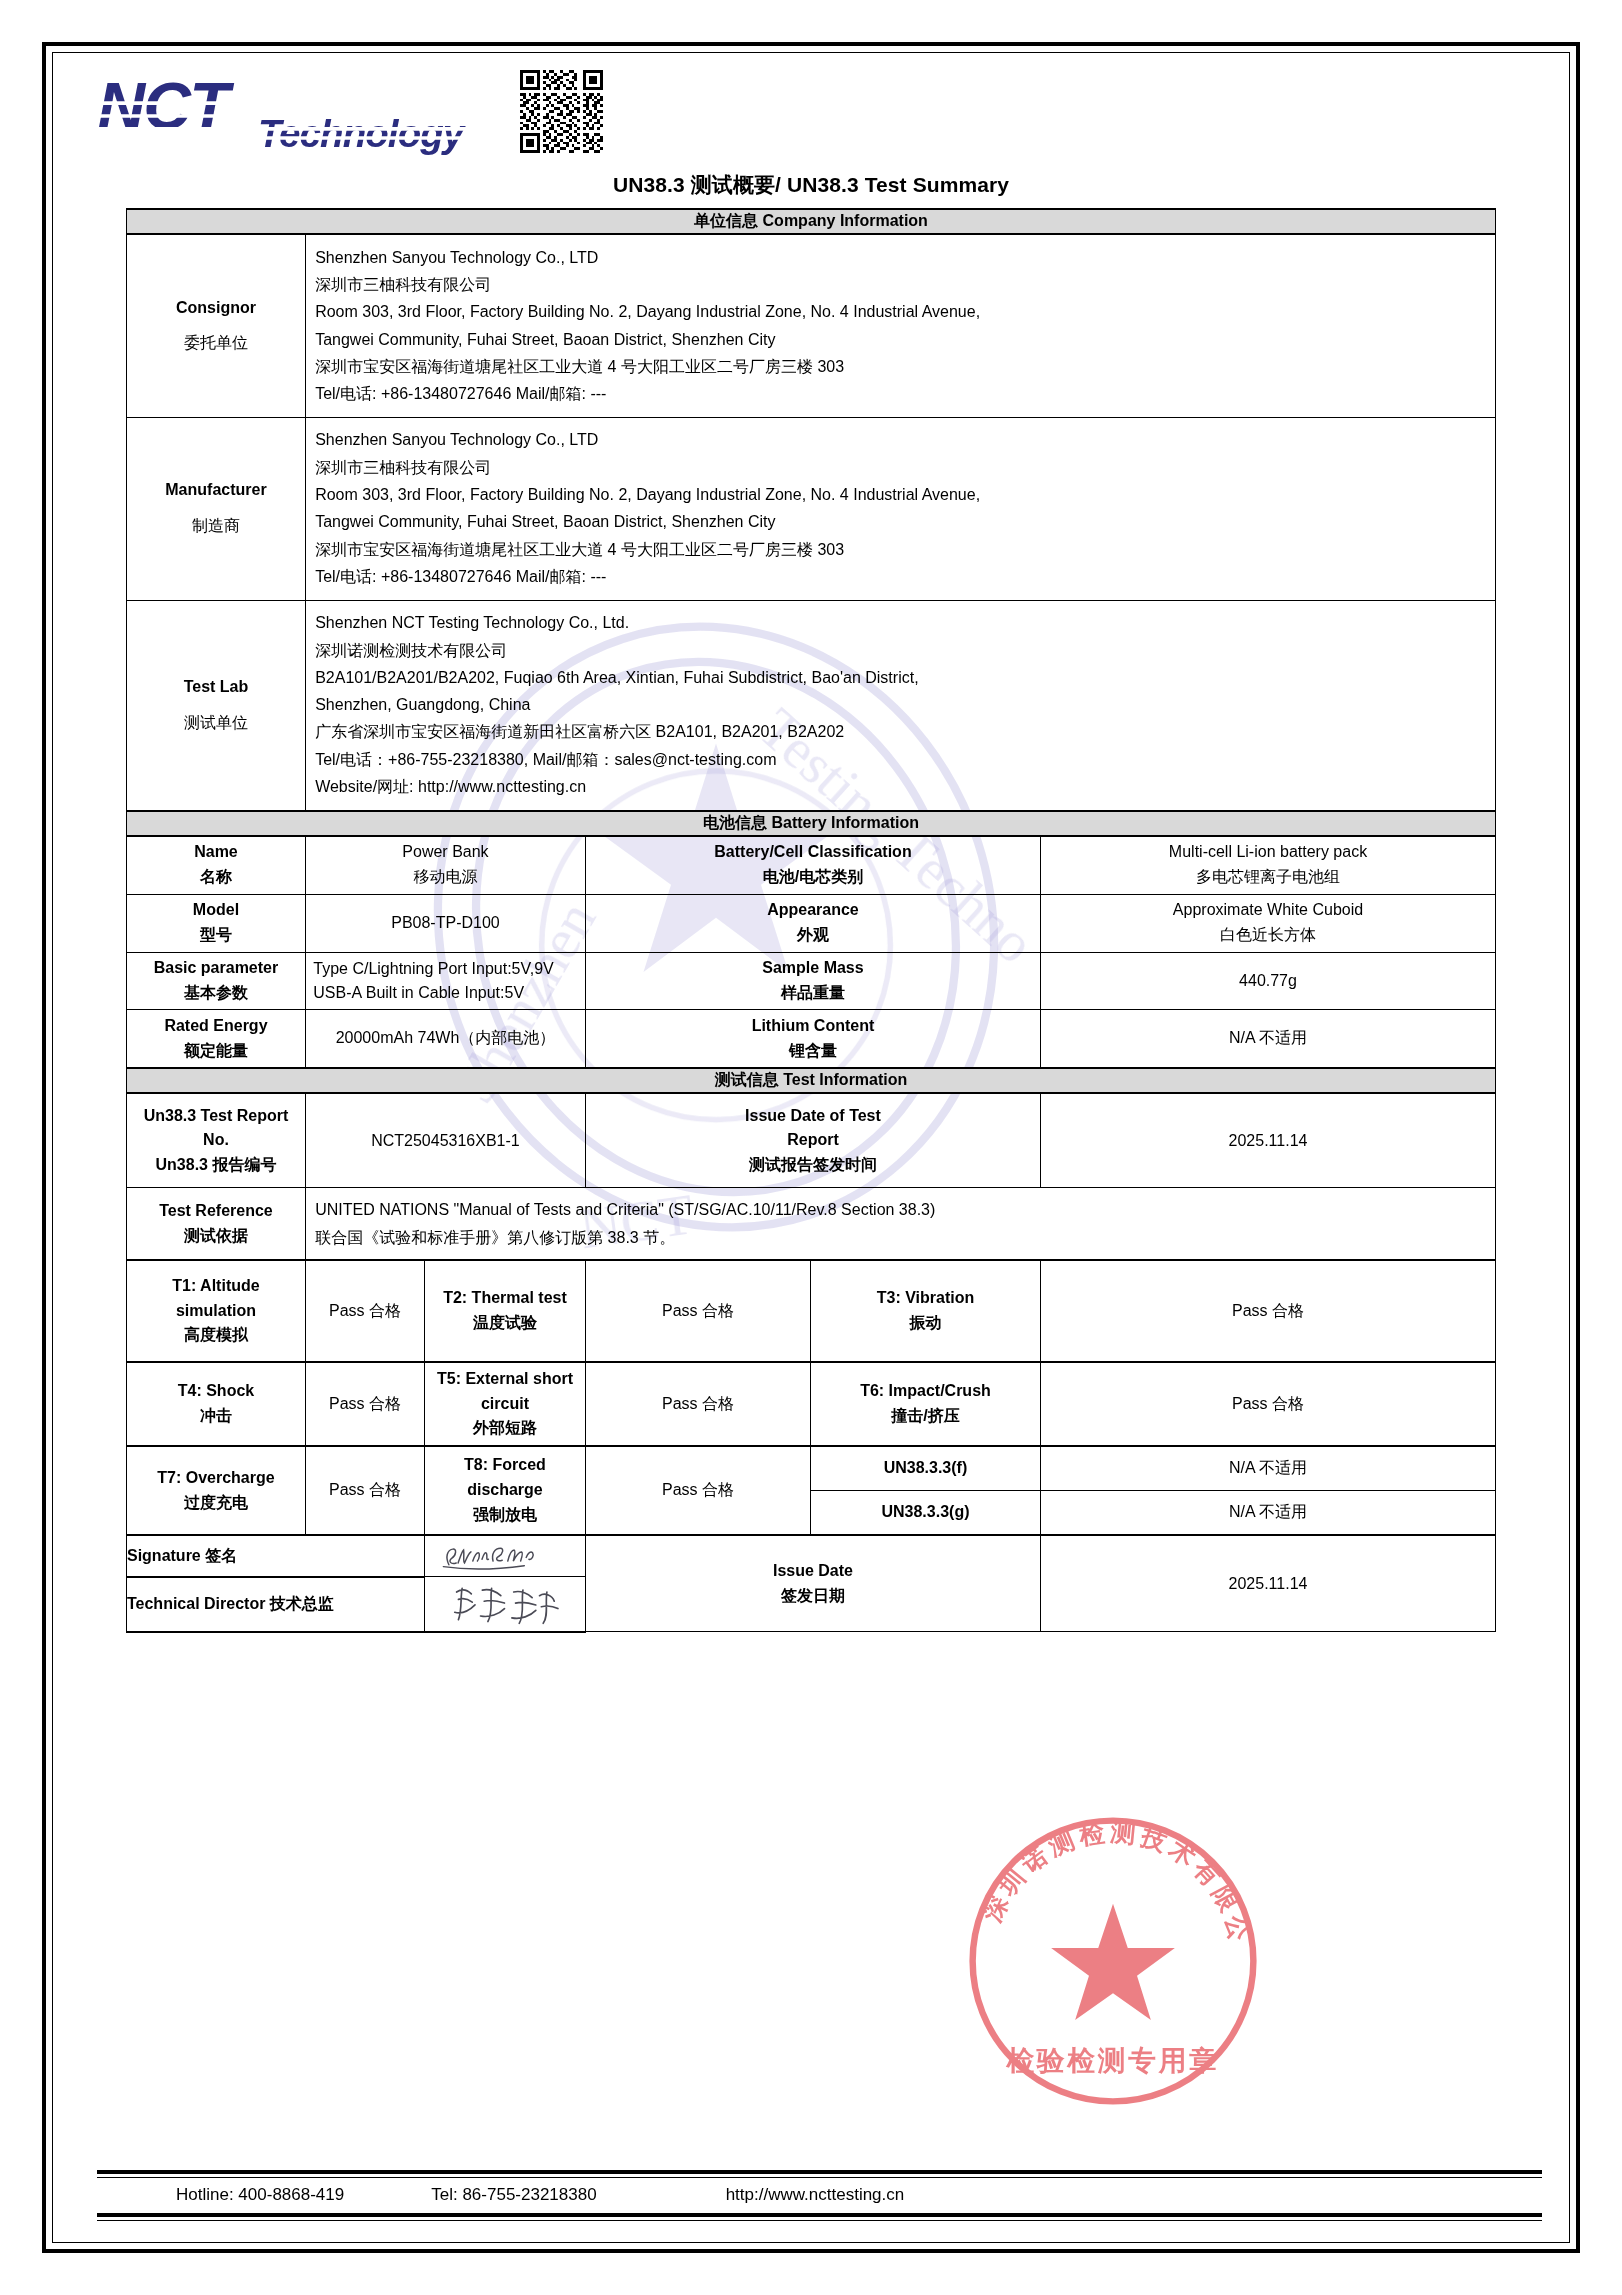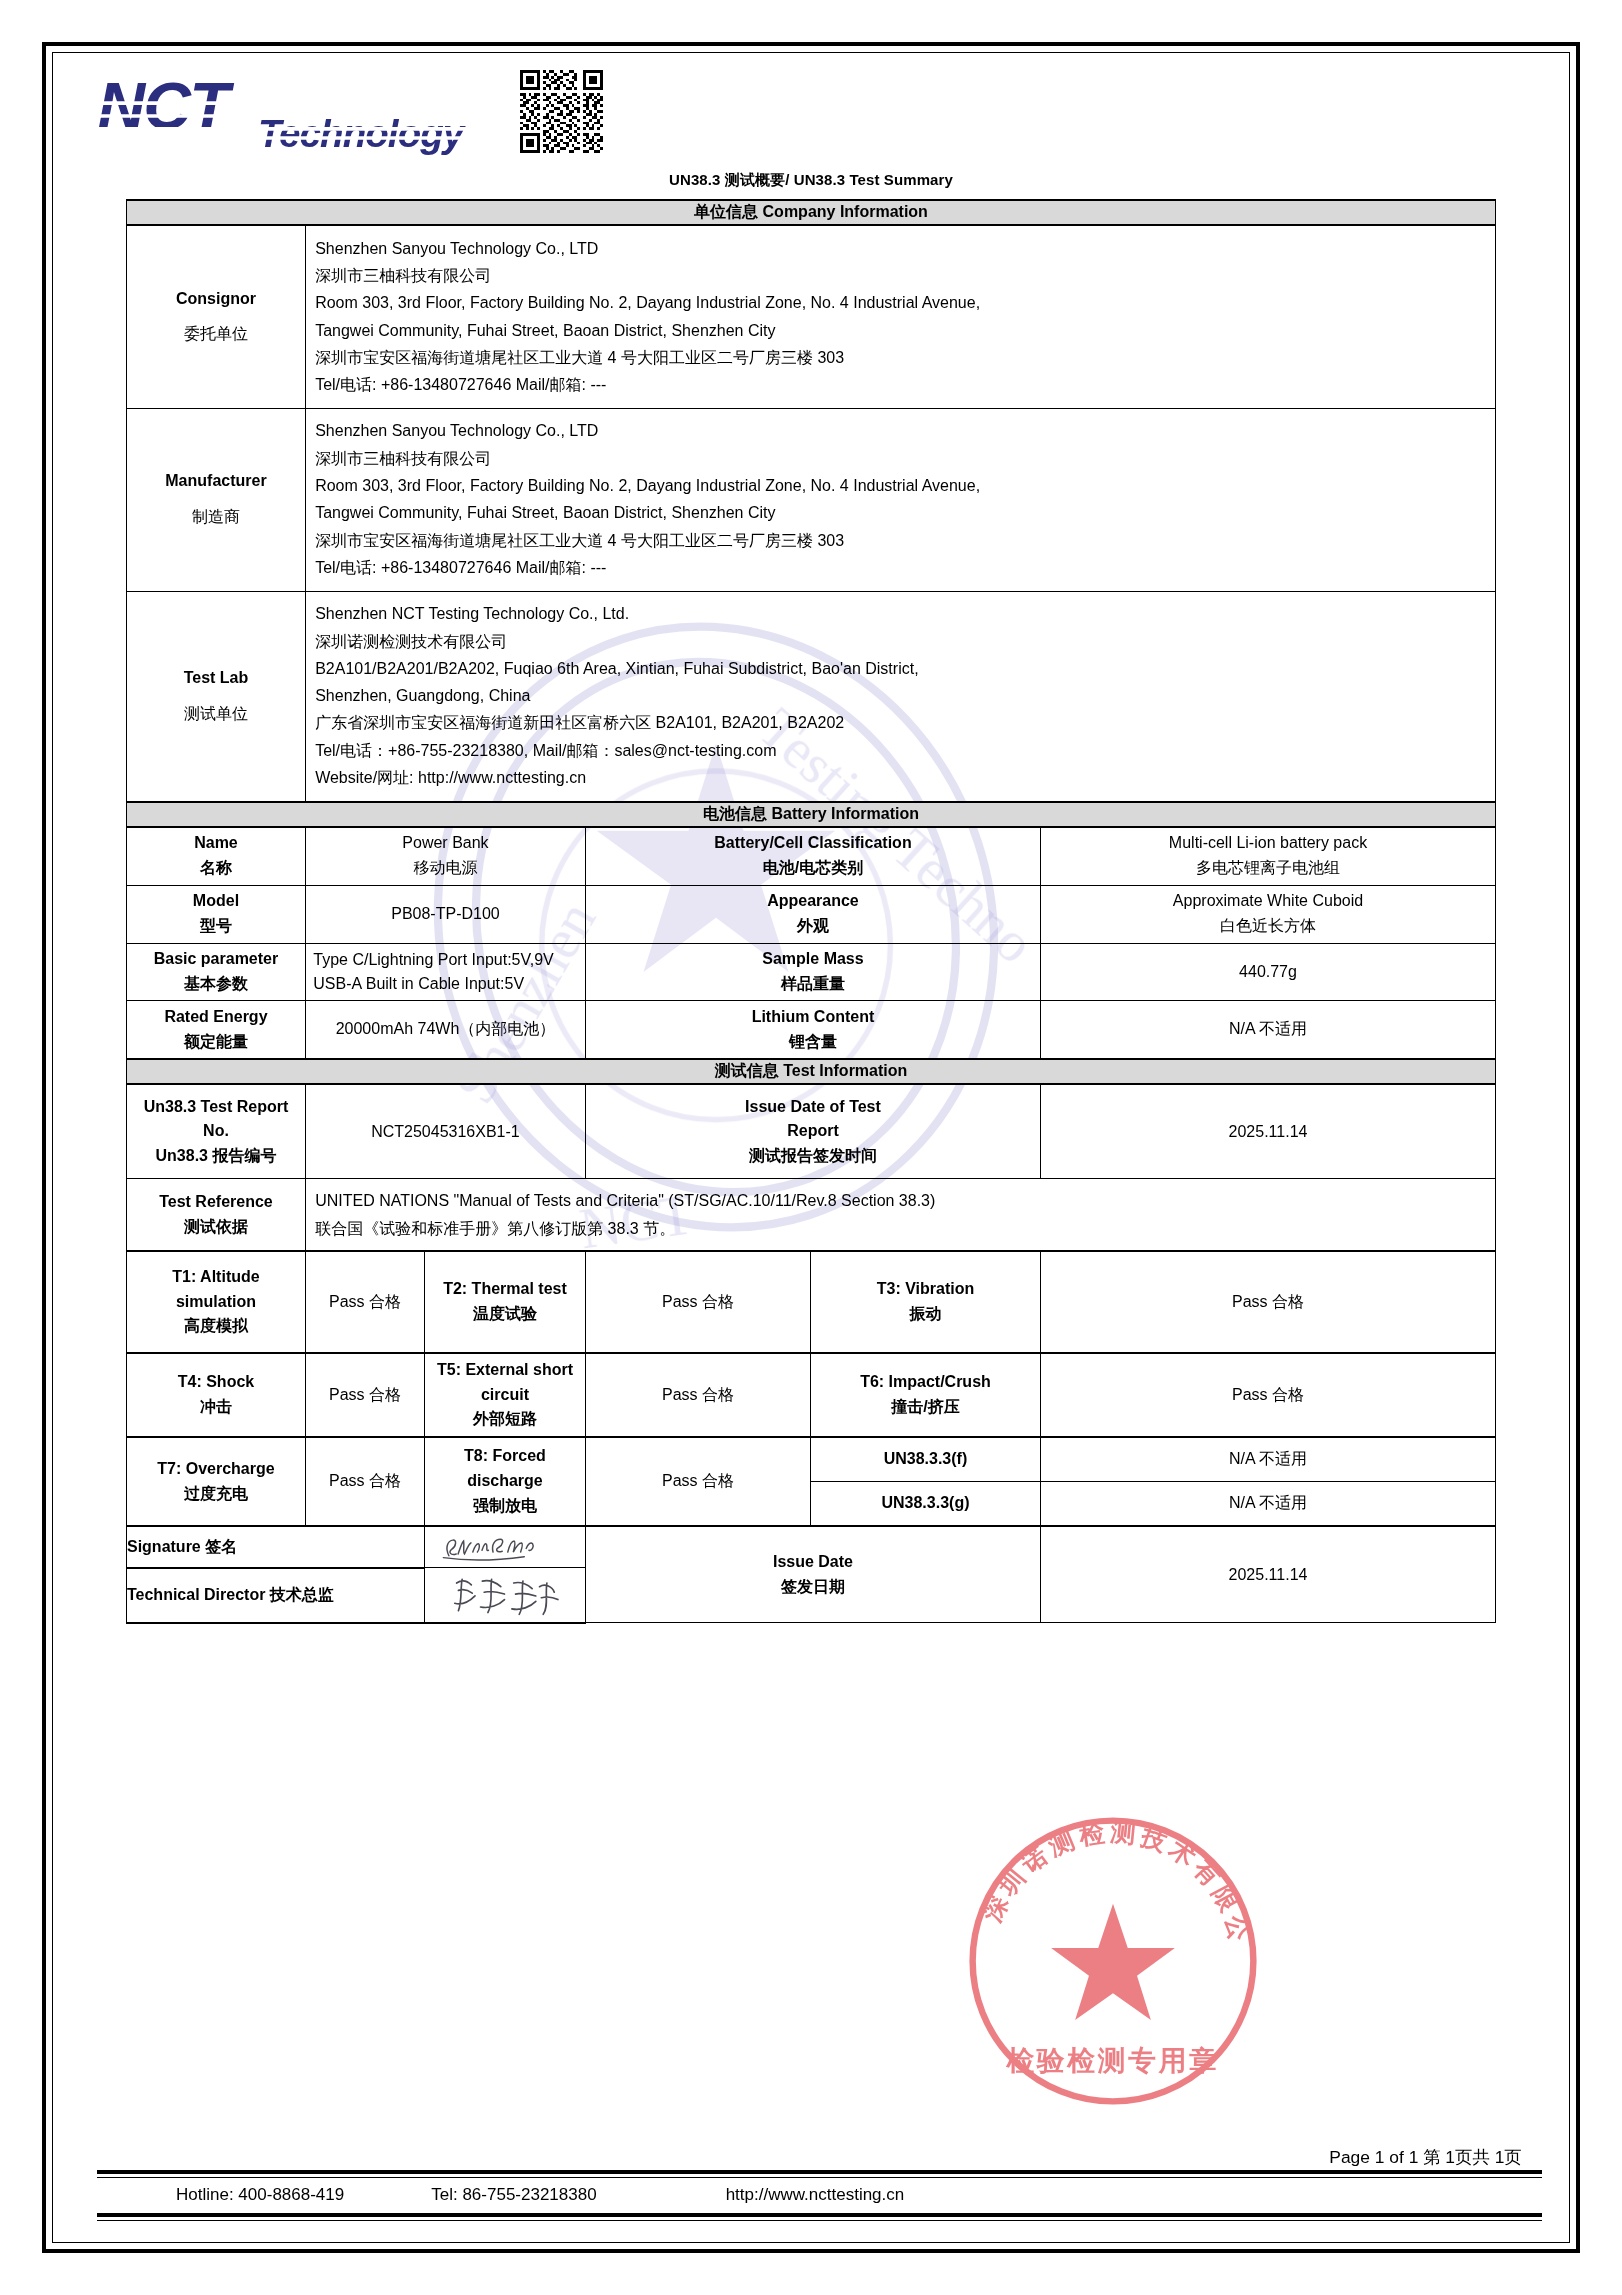--- a/index.html
+++ b/index.html
@@ -93,21 +93,21 @@
     white-space: nowrap;
     margin-top: 2.8px;
   }
 
   
   .doc-title {
     position: relative;
     z-index: 3;
     text-align: center;
     font-weight: bold;
-    font-size: 15px;
+    font-size: 21px;
     padding: 1.8px 0 9.2px 0;
     letter-spacing: 0.1px;
   }
 
   
   table.main {
     position: relative;
     z-index: 3;
     width: 1368px;
     margin: 0 auto;
@@ -726,21 +726,20 @@
               <path d="M80 14 C88 12 96 16 100 20 M82 26 C90 24 98 26 104 28 M90 12 C88 24 92 38 86 48 M78 42 C88 44 98 40 104 34"></path>
               <path d="M108 18 C114 14 122 18 124 24 M110 30 C118 28 124 30 128 32 M116 14 C114 26 118 40 112 48"></path>
             </g>
           </svg>
         </td>
       </tr>
     </tbody>
       </table>
 
     <div class="footer">
-      <div class="page-num">Page 1 of 1 第 1页共 1页</div>
       <div class="rule-top"></div>
       <div class="footer-row">
         <span class="f1">Hotline: 400-8868-419</span>
         <span class="f2">Tel: 86-755-23218380</span>
         <span class="f3">http://www.ncttesting.cn</span>
       </div>
       <div class="rule-bot"></div>
     </div>
 
   </div>

